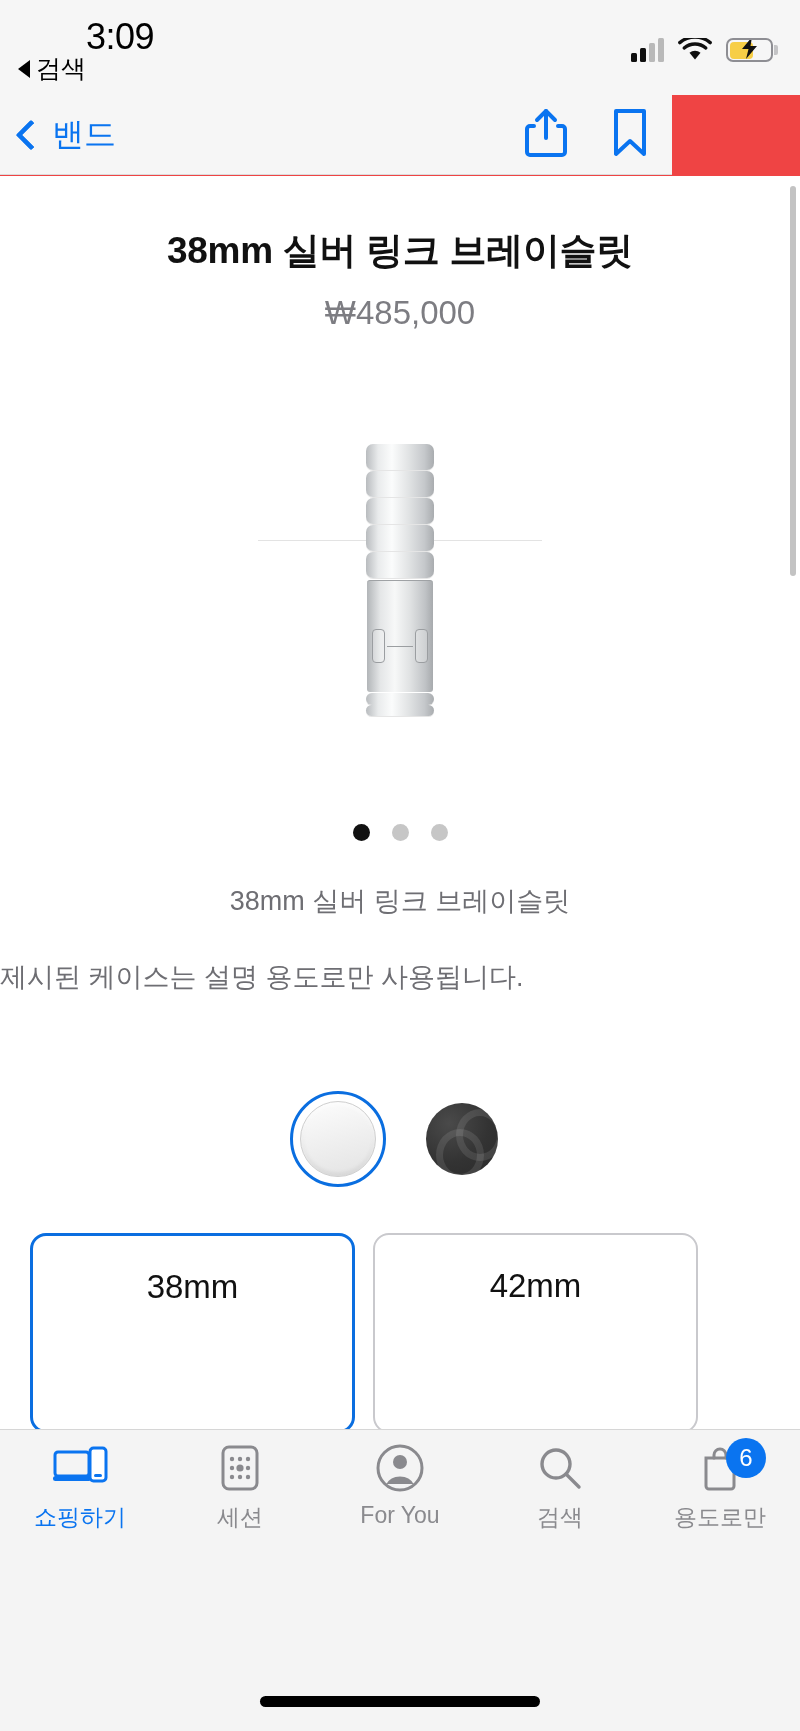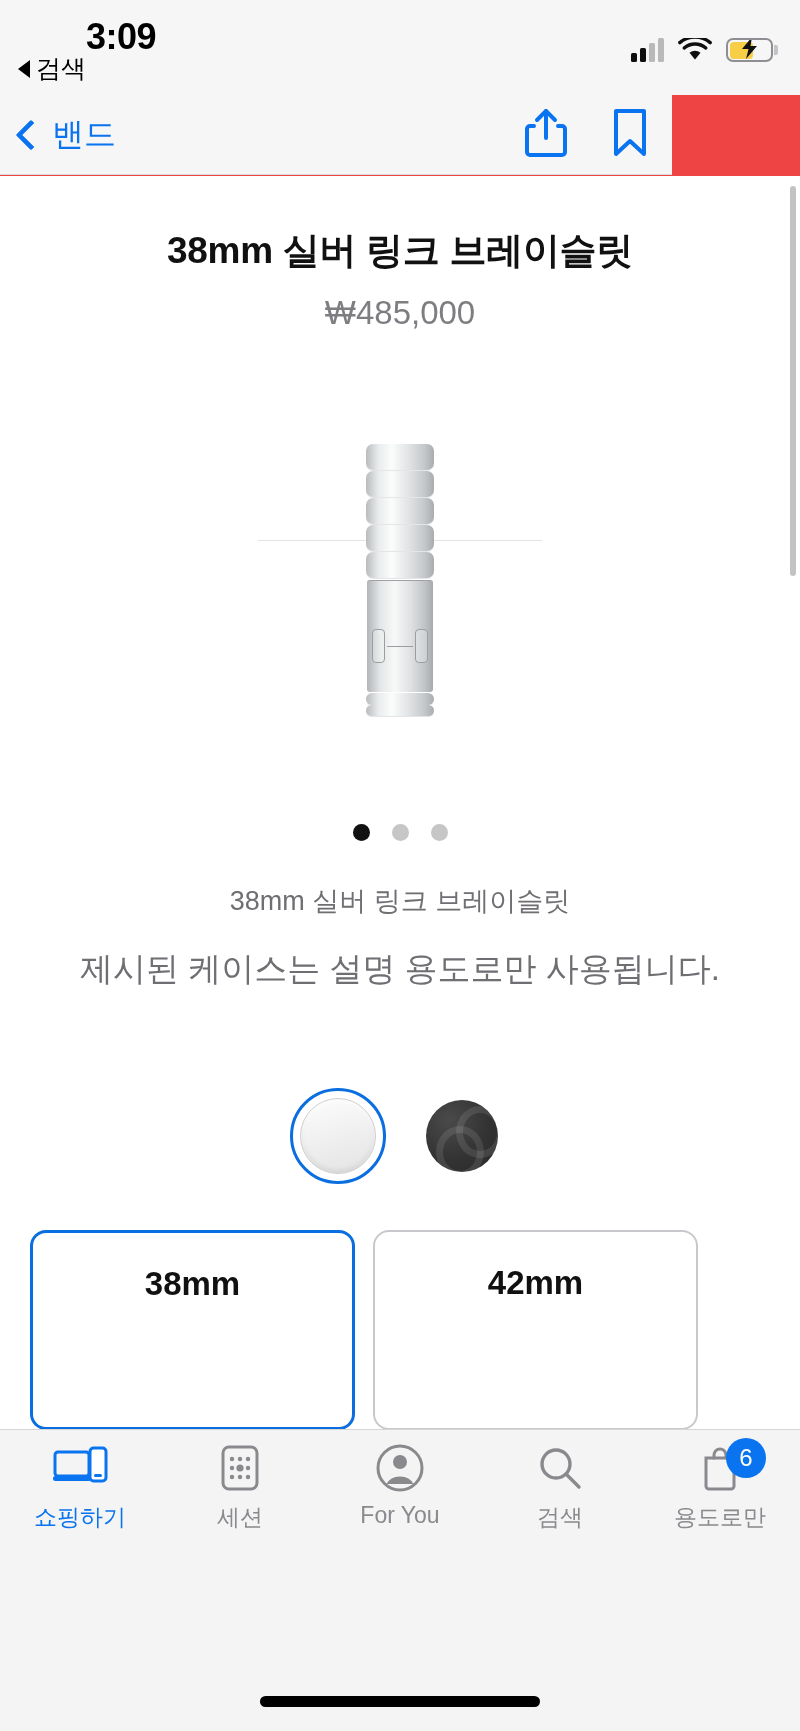--- a/index.html
+++ b/index.html
@@ -19,21 +19,21 @@
     position:absolute; left:18px; top:52px;
     display:flex; align-items:center; gap:6px;
     font-size:25px; color:#000; font-weight:400;
   }
   .sb-back .tri {
     width:0;height:0;border-top:9px solid transparent;border-bottom:9px solid transparent;
     border-right:12px solid #000; display:inline-block;
   }
   .sb-time {
     position:absolute; left:86px; top:16px;
-    font-size:36px; font-weight:700; color:#000; letter-spacing:-0.5px;
+    font-size:36px; font-weight:400; color:#000; letter-spacing:-0.5px;
   }
   .sb-right {
     position:absolute; right:22px; top:28px;
     display:flex; align-items:flex-end; gap:14px; height:34px;
   }
   .bars { display:flex; align-items:flex-end; gap:3px; height:24px; }
   .bars i { display:block; width:6px; border-radius:1.5px; background:#b9b9b9; }
   .bars i.on { background:#0f0f0f; }
   .bars i:nth-child(1){ height:9px; }
   .bars i:nth-child(2){ height:14px; }
@@ -97,21 +97,21 @@
   }
   .clasp-notch { position:absolute; width:13px; height:34px; border:1px solid #9b9ea1; border-radius:4px; background:rgba(255,255,255,.25); }
   .clasp-seam { position:absolute; height:1px; background:#9b9ea1; }
 
   
   .dots { display:flex; justify-content:center; gap:22px; margin-top:20px; }
   .dot { width:17px; height:17px; border-radius:50%; background:#c6c6c6; }
   .dot.active { background:#111; }
 
   .cap1 { margin-top:42px; text-align:center; font-size:27px; color:#6e6e73; }
-  .cap2 { margin-top:28px; text-align:center; font-size:33px; color:#6e6e73; }
+  .cap2 { margin-top:40px; font-size:27px; color:#6e6e73; }
 
   
   .swatches { display:flex; justify-content:center; align-items:center; gap:28px; margin-top:96px; }
   .sw-wrap { width:96px; height:96px; display:flex; align-items:center; justify-content:center; border-radius:50%; }
   .sw-wrap.sel { border:3.5px solid #0a6ee0; }
   .sw { width:72px; height:72px; border-radius:50%; }
   .sw-silver { background:linear-gradient(165deg,#fdfdfd 0%,#efefef 52%,#e3e3e3 100%); border:1px solid #cfcfcf;
                box-shadow:inset 0 2px 4px rgba(255,255,255,.9), inset 0 -2px 5px rgba(0,0,0,.10); }
   .sw-wrap.sel .sw { width:76px; height:76px; }
   .sw-black { position:relative; background:radial-gradient(circle at 32% 28%,#4a4a4a 0%,#333333 55%,#2a2a2a 100%); overflow:hidden; }
@@ -122,21 +122,21 @@
   .sw-black::after  { width:34px; height:38px; left:30px; top:6px; }
 
   
   .sec-head { margin:82px 0 0 30px; font-size:34px; font-weight:700; color:#111; letter-spacing:-0.3px; }
   .cards { display:flex; gap:18px; margin:46px 0 0 30px; }
   .card {
     width:325px; height:200px; border:2px solid #c9c9cd; border-radius:16px;
     display:flex; flex-direction:column; align-items:center; padding-top:32px; background:#fff;
   }
   .card.sel { border:3px solid #0a6ee0; }
-  .card-title { font-size:33px; font-weight:700; color:#111; }
+  .card-title { font-size:33px; font-weight:400; color:#111; }
 
   
   .tabbar {
     position:absolute; left:0; bottom:0; width:800px; height:302px;
     background:#f4f4f4; border-top:1px solid #d6d6d6;
   }
   .tabs { display:flex; height:118px; padding-top:12px; }
   .tab { flex:1; display:flex; flex-direction:column; align-items:center; justify-content:flex-start; gap:8px; position:relative; }
   .tab .ic { height:52px; display:flex; align-items:center; justify-content:center; }
   .tab .tl { font-size:23px; color:#8a8a8e;text-align:center; }

